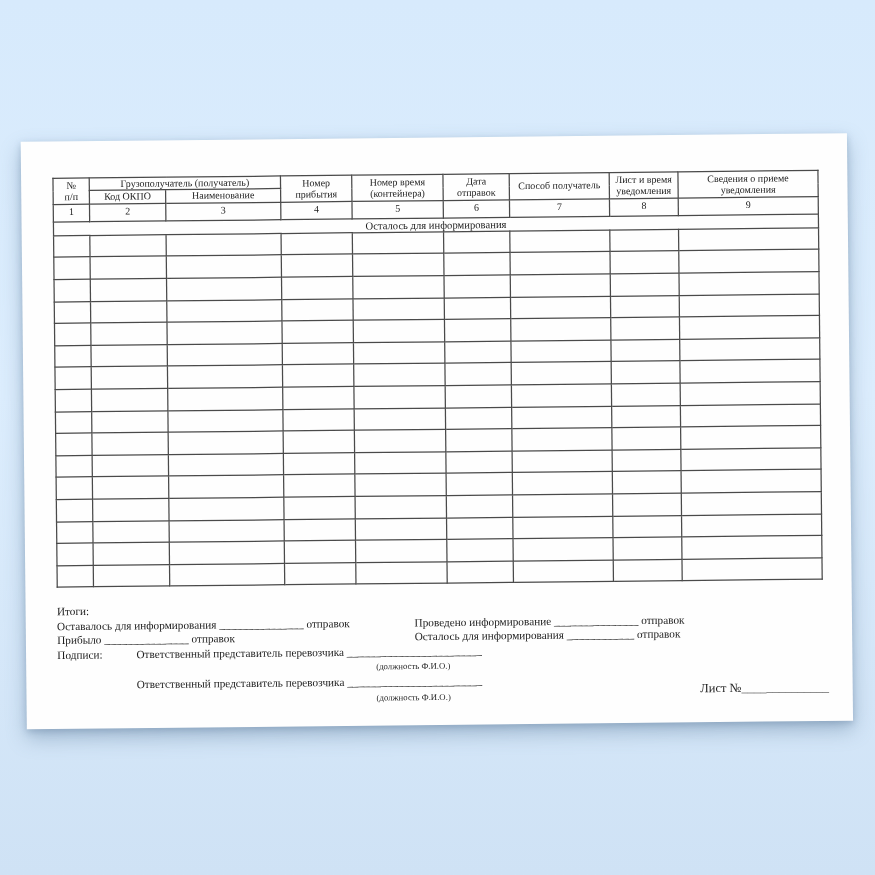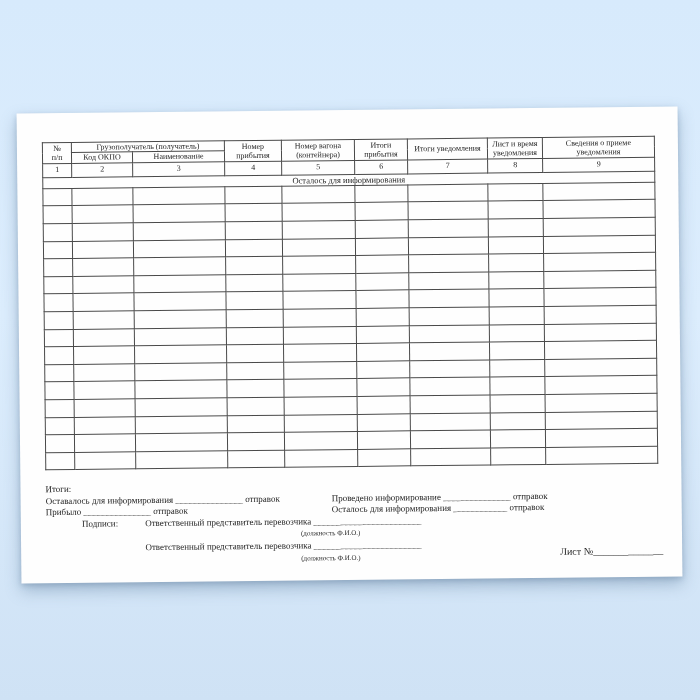--- a/index.html
+++ b/index.html
@@ -32,21 +32,21 @@
   .prewrap{white-space:pre-line;}
   tr.numrow td{font-size:8px;height:13px;line-height:1;}
   tr.inforow td{font-size:8.5px;height:10px;line-height:1;padding:0;}
   tr.emptyrow td{height:16.6px;}
   .footer{
     position:absolute;left:25px;top:371px;width:612px;
     font-size:9px;line-height:10.6px;color:#1d1d1d;
   }
   .frow{margin:0 0 1px 0;white-space:nowrap;}
   .grid2{display:grid;grid-template-columns:286px 1fr;}
-  .siglabel,.sigindent{display:inline-block;width:61px;margin-left:36px;}
+  .siglabel,.sigindent{display:inline-block;width:61px;}
   .hint{font-size:7px;margin-left:255px;}
   .lastrow{position:relative;}
   .sheetno{position:absolute;left:514px;top:-3px;font-size:10px;}
 </style>
 </head>
 <body>
 
 <div class="stage" style="background: linear-gradient(rgb(215, 234, 252) 0%, rgb(220, 237, 253) 45%, rgb(207, 226, 245) 100%);">
   <div class="paper">
 
@@ -61,23 +61,23 @@
           <col class="c7">
           <col class="c8">
           <col class="c9">
       </colgroup>
       <tbody>
         <tr>
           <td class="hc prewrap" rowspan="2">№
 п/п</td>
           <td class="hc" colspan="2">Грузополучатель (получатель)</td>
           <td class="hc" rowspan="2">Номер прибытия</td>
-          <td class="hc" rowspan="2">Номер вагона (контейнера)</td>
-          <td class="hc" rowspan="2">Итоги прибытия</td>
-          <td class="hc" rowspan="2">Итоги уведомления</td>
+          <td class="hc" rowspan="2">Номер время (контейнера)</td>
+          <td class="hc" rowspan="2">Дата отправок</td>
+          <td class="hc" rowspan="2">Способ получатель</td>
           <td class="hc" rowspan="2">Лист и время уведомления</td>
           <td class="hc" rowspan="2">Сведения о приеме уведомления</td>
         </tr>
         <tr>
           <td class="hc">Код ОКПО</td>
           <td class="hc">Наименование</td>
         </tr>
         <tr class="numrow">
           <td>1</td>
           <td>2</td>

